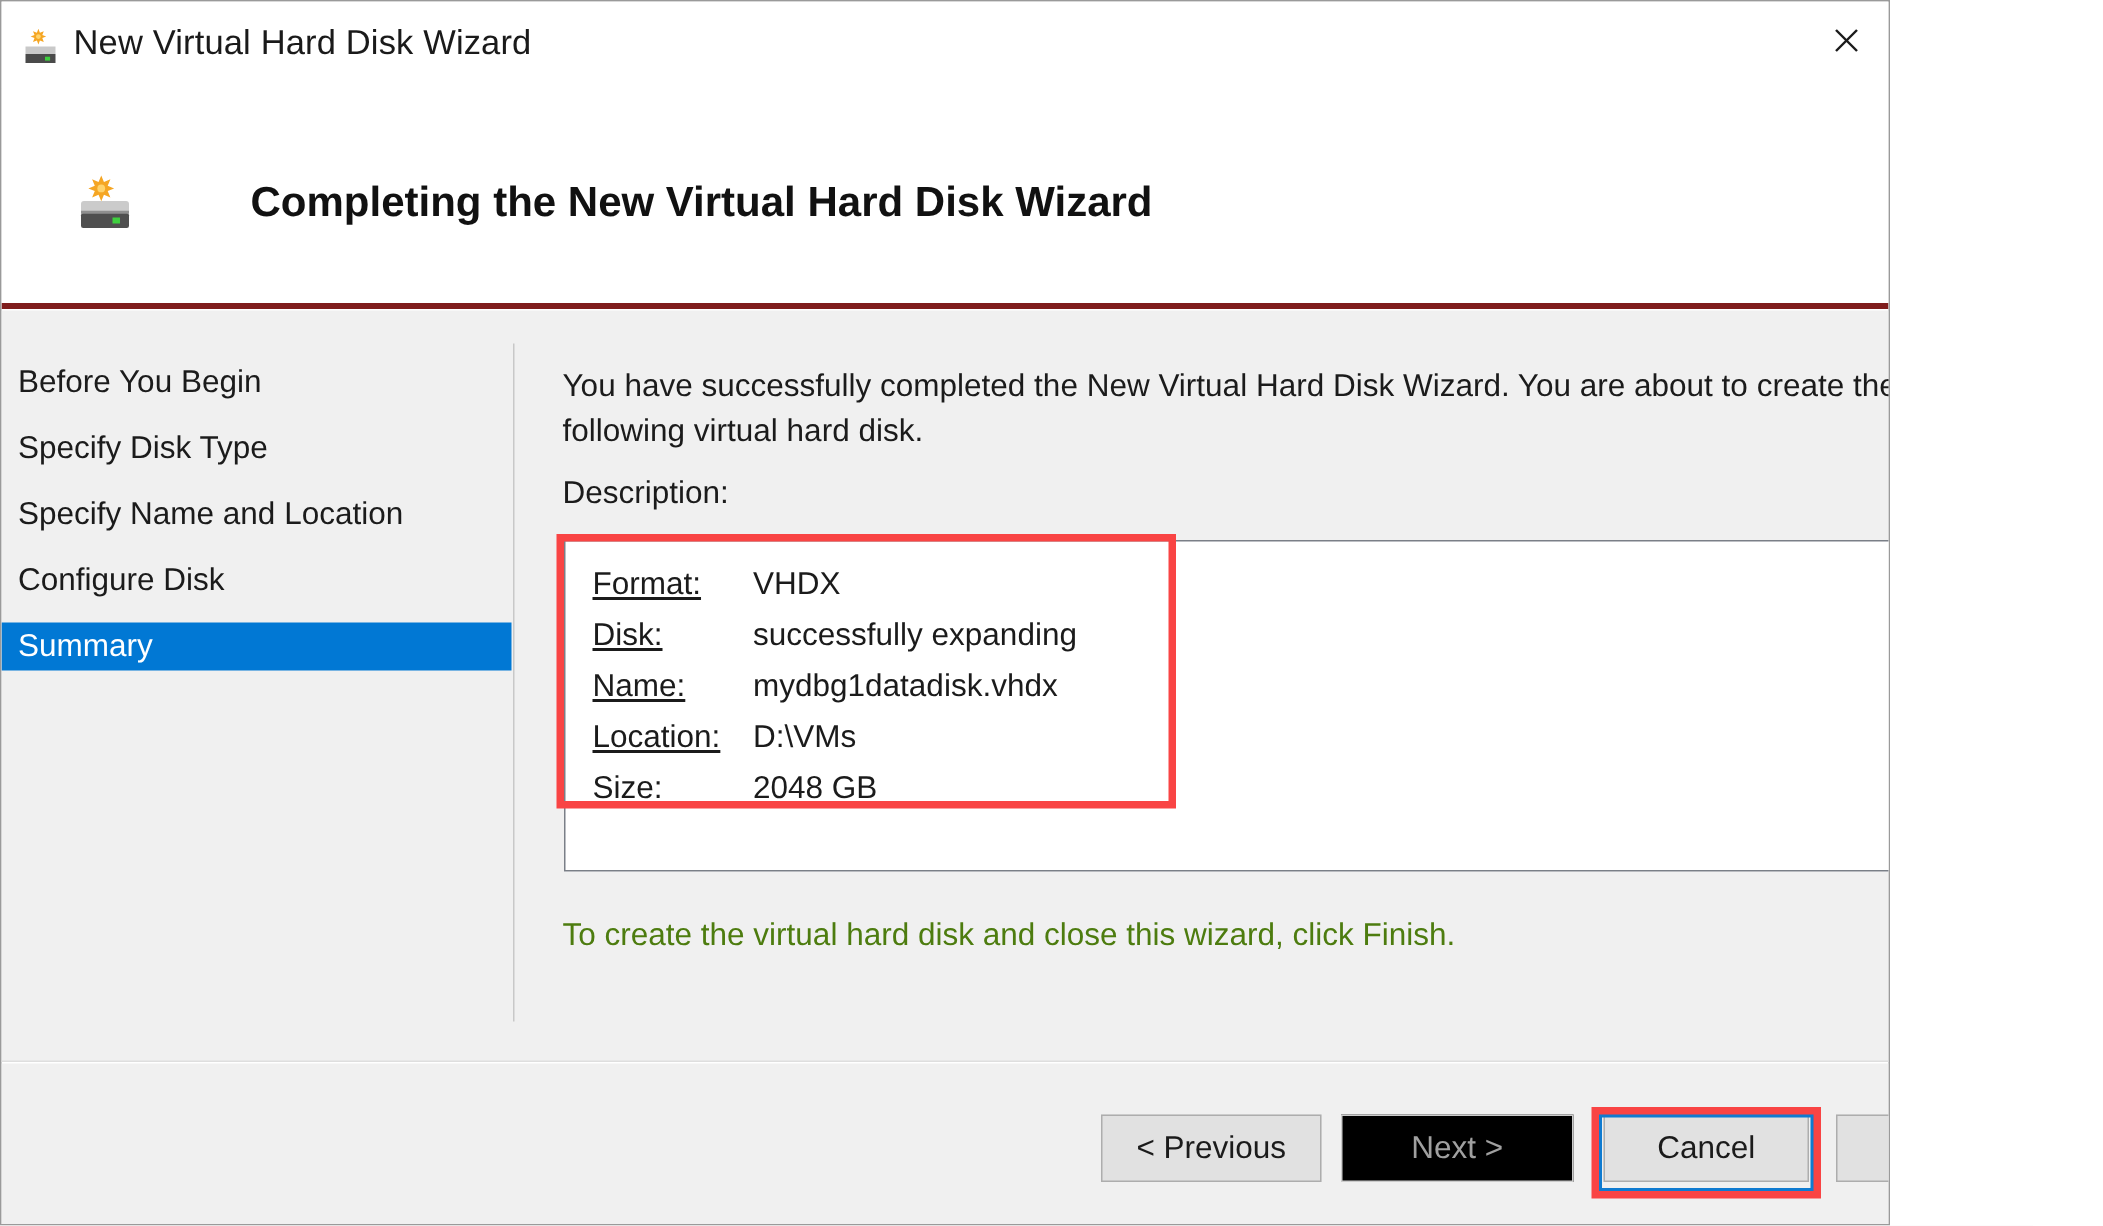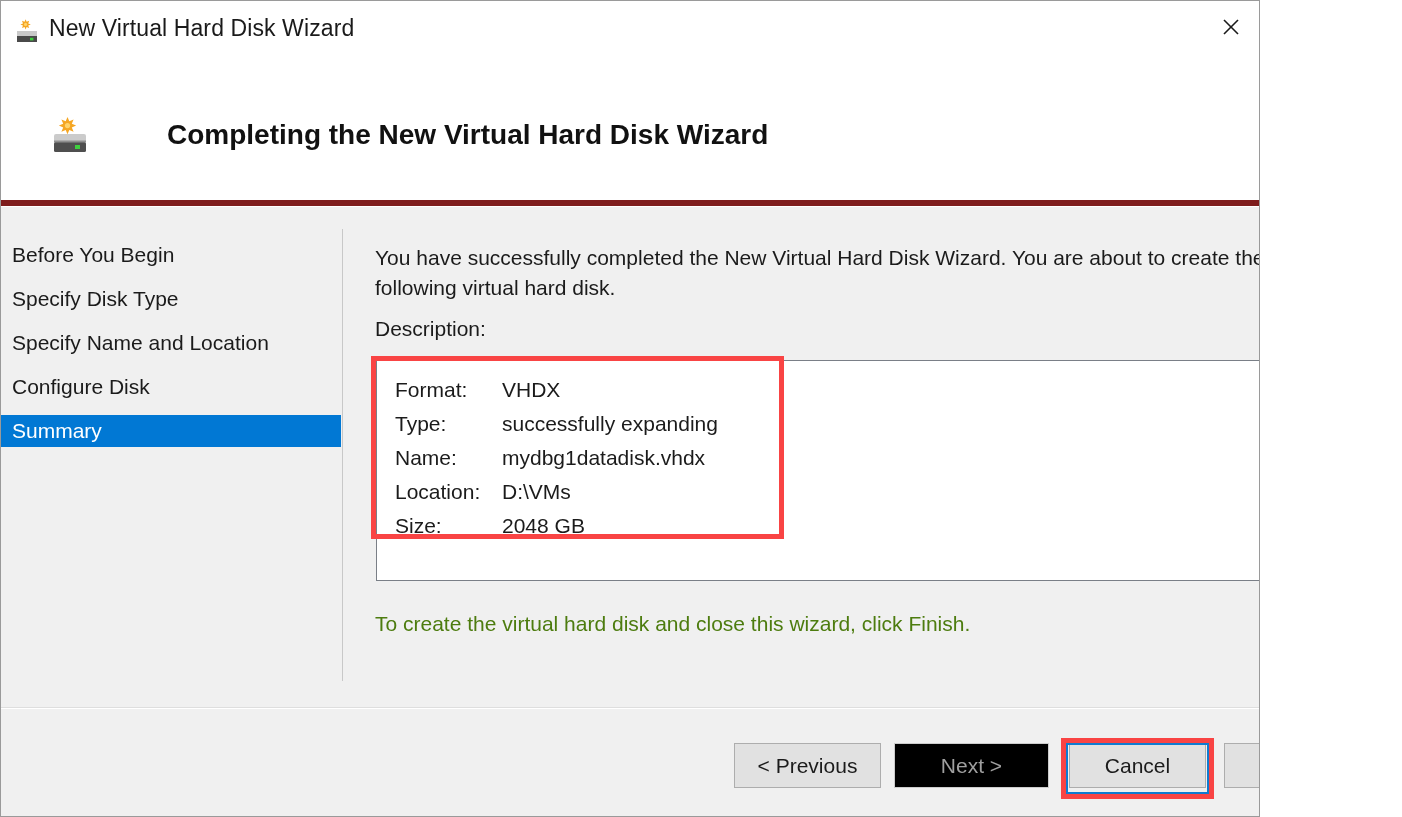--- a/index.html
+++ b/index.html
@@ -54,21 +54,21 @@
     cursor: default;
   }
 
   
   .header {
     position: absolute;
     left: 0; top: 58px;
     width: 100%;
     height: 147px;
     background: #ffffff;
-    border-bottom: 6px solid #7f1d1d;
+    border-bottom: 4px solid #7f1d1d;
     box-sizing: border-box;
   }
   .header-icon {
     position: absolute;
     left: 47px; top: 55px;
     width: 44px; height: 44px;
   }
   .header-title {
     position: absolute;
     left: 166px; top: 60px;
@@ -159,21 +159,21 @@
     left: 18px; top: 12px;
   }
   .desc-row {
     display: flex;
     height: 34px;
     align-items: center;
     font-size: 21px;
     color: #1b1b1b;
     white-space: nowrap;
   }
-  .desc-key { width: 107px; }
+  .desc-key { width: 107px; text-decoration: underline; }
   .desc-val { }
 
   
   .annot-desc {
     position: absolute;
     left: -4px; top: 149px;
     width: 413px;
     height: 183px;
     border: 5px solid #f94444;
     box-sizing: border-box;
@@ -309,21 +309,21 @@
 
       <div class="desc-label">Description:</div>
 
       <div class="desc-panel">
         <div class="desc-rows">
           <div class="desc-row">
             <span class="desc-key">Format:</span>
             <span class="desc-val">VHDX</span>
           </div>
           <div class="desc-row">
-            <span class="desc-key">Type:</span>
+            <span class="desc-key">Disk:</span>
             <span class="desc-val">successfully expanding</span>
           </div>
           <div class="desc-row">
             <span class="desc-key">Name:</span>
             <span class="desc-val">mydbg1datadisk.vhdx</span>
           </div>
           <div class="desc-row">
             <span class="desc-key">Location:</span>
             <span class="desc-val">D:\VMs</span>
           </div>

